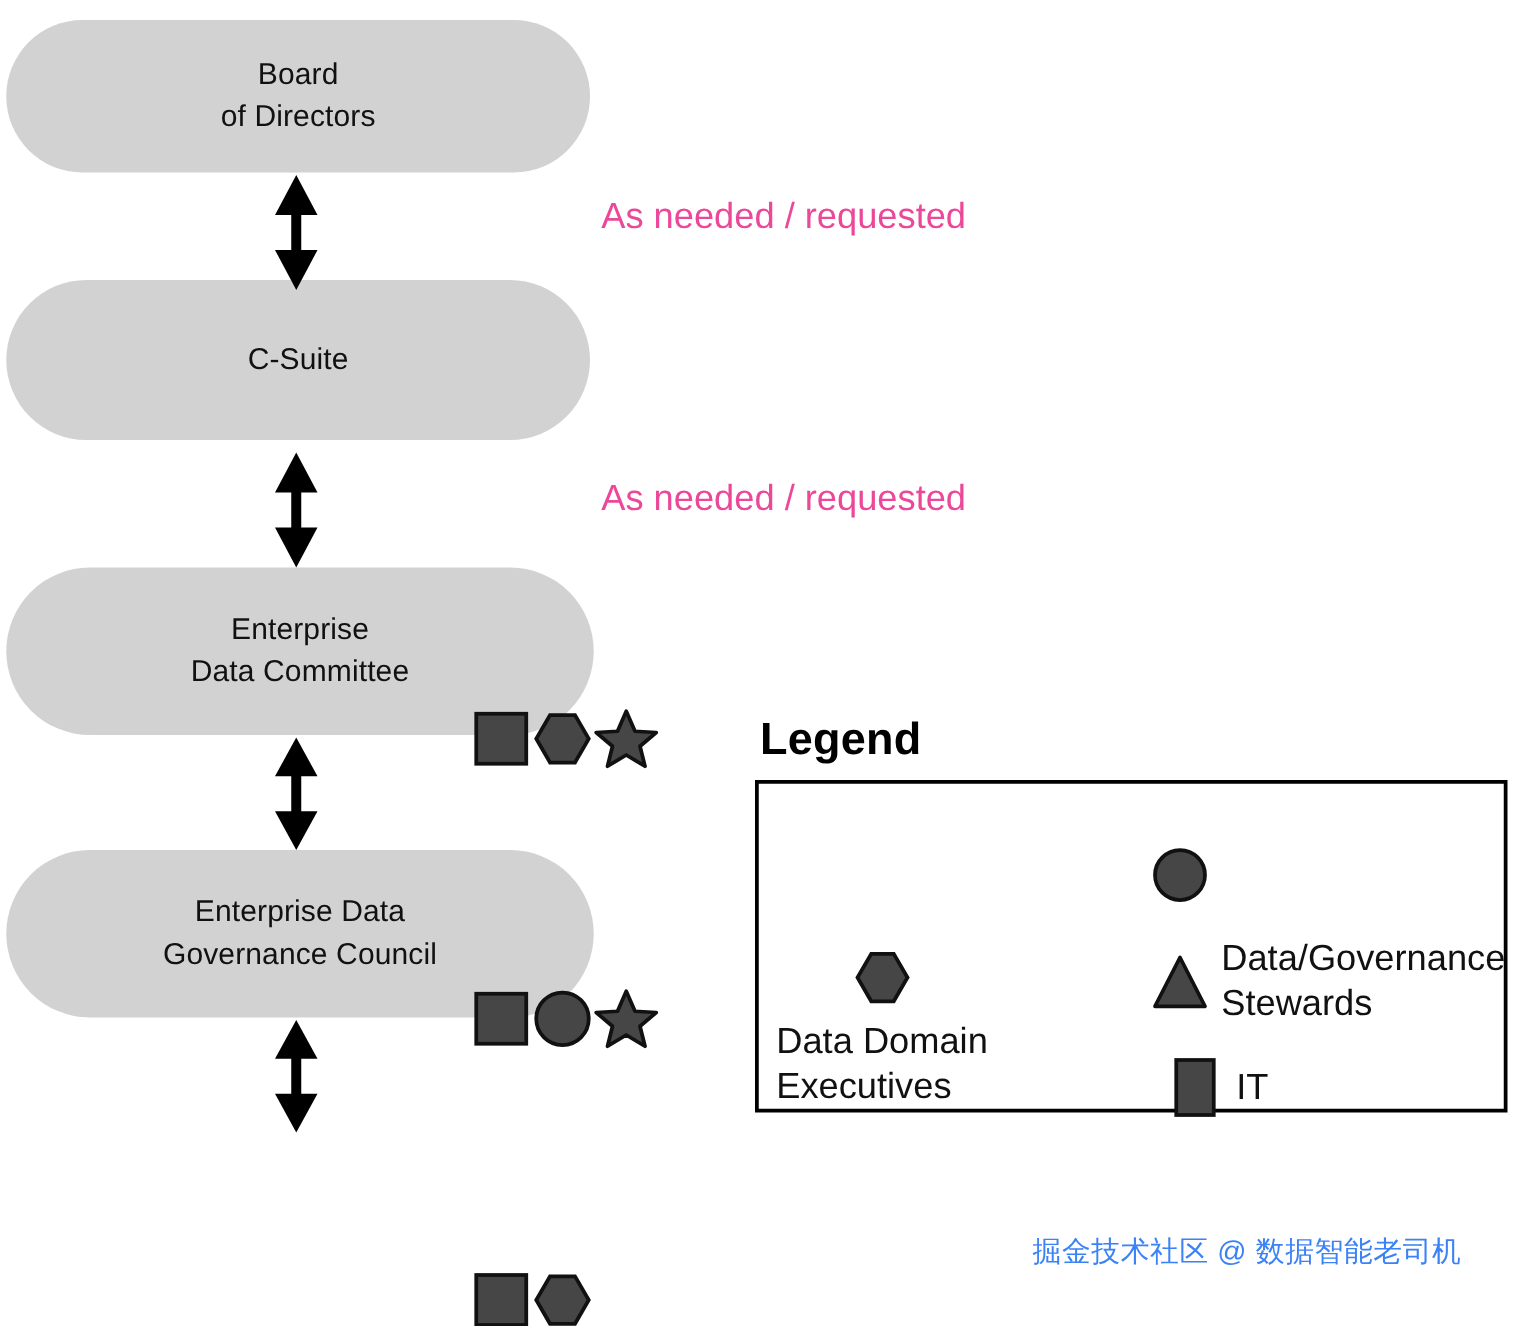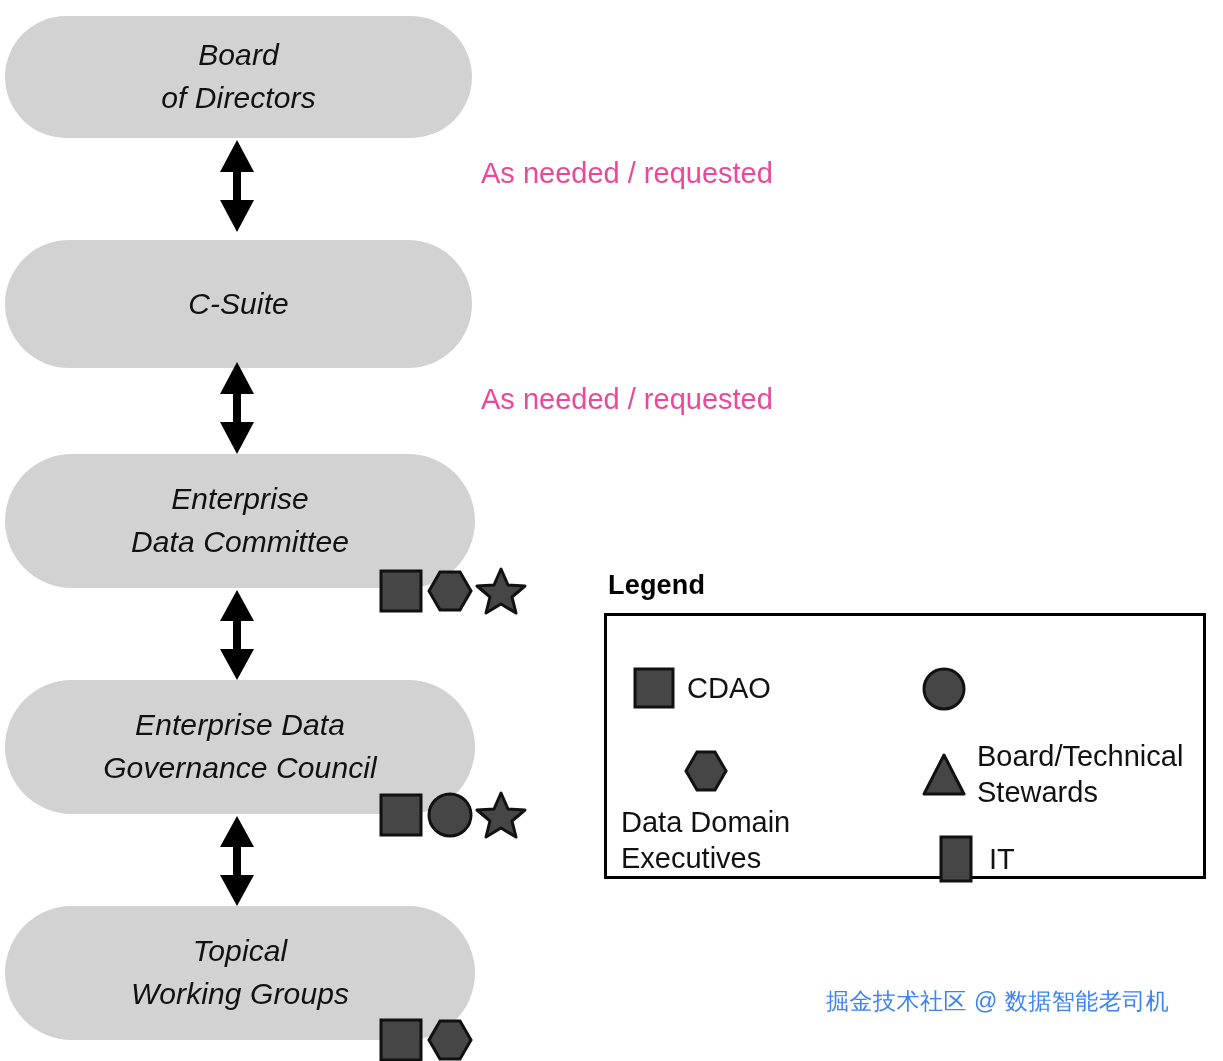--- a/index.html
+++ b/index.html
@@ -29,30 +29,29 @@
     position: absolute;
     background: #d2d2d2;
     border-radius: 999px;
     display: flex;
     align-items: center;
     justify-content: center;
     text-align: center;
     box-sizing: border-box;
   }
   .node-label {
-    font-size: 30px;
+    font-size: 24px;
     line-height: 1.42;
     color: #111111;
     letter-spacing: 0.1px;
     white-space: pre-line;
     font-weight: 400;
-    font-style: italic;
   }
   #node-board      { left: 5px;  top: 16px;  width: 467px; height: 122px; }
-  #node-csuite     { left: 5px;  top: 240px; width: 467px; height: 128px; }
+  #node-csuite     { left: 5px;  top: 224px; width: 467px; height: 128px; }
   #node-committee  { left: 5px;  top: 454px; width: 470px; height: 134px; }
   #node-council    { left: 5px;  top: 680px; width: 470px; height: 134px; text-align: center; }
   #node-working    { left: 5px;  top: 906px; width: 470px; height: 134px; }
 
   
   .arrow {
     position: absolute;
     left: 212px;
     width: 50px;
   }
@@ -83,21 +82,21 @@
   #markers-working   { left: 377px; top: 1016px; }
 
   
   #legend {
     position: absolute;
     left: 604px;
     top: 570px;
     width: 602px;
   }
   #legend-title {
-    font-size: 27px;
+    font-size: 36px;
     font-weight: 700;
     color: #000000;
     margin: 0 0 12px 4px;
     letter-spacing: 0.2px;
   }
   #legend-box {
     border: 3px solid #000000;
     height: 266px;
     box-sizing: border-box;
     position: relative;
@@ -157,24 +156,20 @@
   <div class="node" id="node-committee">
     <div class="node-label">Enterprise
 Data Committee</div>
   </div>
 
   <div class="node" id="node-council">
     <div class="node-label">Enterprise Data
 Governance Council</div>
   </div>
 
-  <div class="node" id="node-working">
-    <div class="node-label">Topical
-Working Groups</div>
-  </div>
 
   <svg class="arrow" id="arrow-1" viewBox="0 0 50 96">
     <polygon points="25,2 42,34 8,34" fill="#000"></polygon>
     <rect x="21" y="30" width="8" height="36" fill="#000"></rect>
     <polygon points="25,94 42,62 8,62" fill="#000"></polygon>
   </svg>
 
   <svg class="arrow" id="arrow-2" viewBox="0 0 50 96">
     <polygon points="25,2 42,34 8,34" fill="#000"></polygon>
     <rect x="21" y="30" width="8" height="36" fill="#000"></rect>
@@ -226,28 +221,20 @@
     </svg>
     <svg class="marker" width="50" height="48" viewBox="0 0 50 48">
       <polygon points="15,5 35,5 46,24 35,43 15,43 4,24" fill="#464646" stroke="#111" stroke-width="3"></polygon>
     </svg>
   </div>
 
   <div id="legend">
     <div id="legend-title">Legend</div>
     <div id="legend-box">
 
-      <div class="legend-item" id="legend-item-cdao">
-        <span class="legend-sym">
-          <svg width="44" height="44" viewBox="0 0 44 44">
-            <rect x="3" y="3" width="38" height="38" fill="#464646" stroke="#111" stroke-width="3"></rect>
-          </svg>
-        </span>
-        <span class="legend-text">CDAO</span>
-      </div>
 
       <div class="legend-item" id="legend-item-cdao-office">
         <span class="legend-sym">
           <svg width="46" height="46" viewBox="0 0 46 46">
             <circle cx="23" cy="23" r="20" fill="#464646" stroke="#111" stroke-width="3"></circle>
           </svg>
         </span>
       </div>
 
       <div class="legend-item two-line" id="legend-item-dde">
@@ -259,21 +246,21 @@
         <span class="legend-text">Data Domain
 Executives</span>
       </div>
 
       <div class="legend-item two-line" id="legend-item-dts">
         <span class="legend-sym">
           <svg width="48" height="46" viewBox="0 0 48 46">
             <polygon points="24,4 44,43 4,43" fill="#464646" stroke="#111" stroke-width="3" stroke-linejoin="round"></polygon>
           </svg>
         </span>
-        <span class="legend-text">Board/Technical
+        <span class="legend-text">Data/Governance
 Stewards</span>
       </div>
 
 
       <div class="legend-item" id="legend-item-it">
         <span class="legend-sym">
           <svg width="36" height="50" viewBox="0 0 36 50">
             <rect x="3" y="3" width="30" height="44" fill="#464646" stroke="#111" stroke-width="3"></rect>
           </svg>
         </span>

